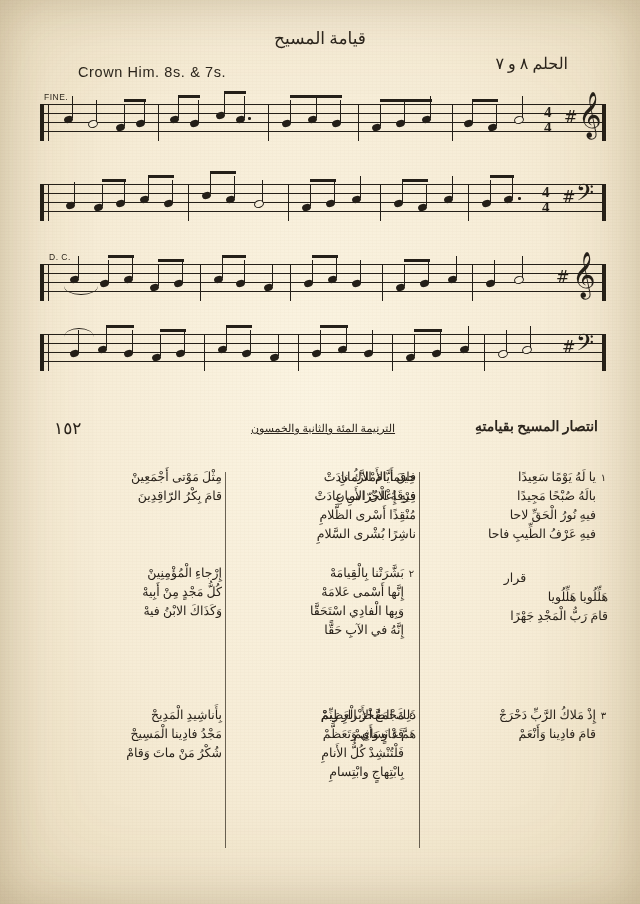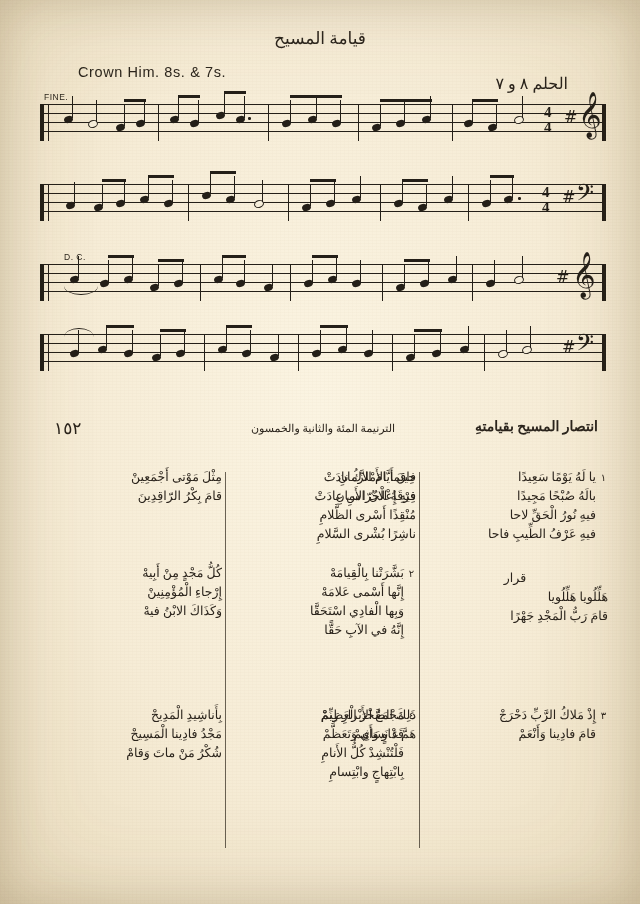--- a/index.html
+++ b/index.html
@@ -52,21 +52,21 @@
     position: absolute;
     top: 64px;
     left: 78px;
     font-family: "Liberation Sans", sans-serif;
     font-size: 14.5px;
     letter-spacing: .6px;
     color: #2c261d;
   }
   .hdr-right {
     position: absolute;
-    top: 74px;
+    top: 54px;
     right: 72px;
     font-size: 16px;
     direction: rtl;
   }
 
   
   .music {
     position: absolute;
     left: 40px;
     top: 96px;
@@ -182,20 +182,21 @@
     font-weight: bold;
     direction: rtl;
   }
   .cap-center {
     position: absolute;
     left: 50%;
     transform: translateX(-50%);
     top: 4px;
     font-size: 11px;
     direction: rtl;
+    text-decoration: underline;
   }
   .folio {
     position: absolute;
     left: 14px;
     top: 0;
     font-size: 17px;
     direction: rtl;
   }
 
   
@@ -401,21 +402,21 @@
       <div class="timesig" style="left:502px; top:17px;">4</div>
       <div class="sharp" style="left:522px; top:3px;">#</div>
       <div class="clef" style="left:536px; top:-2px; font-size:28px;">𝄢</div>
       <div class="barline thick" style="left:562px;"></div>
     </div>
 
     <div class="stave" style="top:168px;">
       <div class="lines"></div>
       <div class="barline thick" style="left:0px;"></div>
       <div class="barline" style="left:8px;"></div>
-      <div class="marking" style="left:24px; top:-12px;">D. C.</div>
+      <div class="marking" style="left:9px; top:-12px;">D. C.</div>
 
       <div class="note" style="left:30px; top:12px;"></div>
       <div class="stem" style="left:38px; top:-8px; height:22px;"></div>
       <div class="slur down" style="left:24px; top:22px; width:34px;"></div>
 
       <div class="note" style="left:60px; top:16px;"></div>
       <div class="stem" style="left:68px; top:-4px; height:22px;"></div>
       <div class="note" style="left:84px; top:12px;"></div>
       <div class="stem" style="left:92px; top:-8px; height:22px;"></div>
       <div class="beam" style="left:68px; top:-9px; width:26px;"></div>
@@ -615,24 +616,24 @@
       <div class="stanza" style="top:0px;">
         <div class="line">
           <span class="seg">مِثْلَ مَوْتى أَجْمَعِينْ</span>
         </div>
         <div class="line">
           <span class="seg">قامَ بِكْرُ الرّاقِدِينَ</span>
         </div>
       </div>
       <div class="stanza" style="top:96px;">
         <div class="line">
+          <span class="seg">إِرْجاءِ الْمُؤْمِنِينْ</span>
+        </div>
+        <div class="line">
           <span class="seg">كُلُّ مَجْدٍ مِنْ أَبِيهْ</span>
-        </div>
-        <div class="line">
-          <span class="seg">إِرْجاءِ الْمُؤْمِنِينْ</span>
         </div>
         <div class="line">
           <span class="seg">وَكَذَاكَ الابْنُ فيهْ</span>
         </div>
       </div>
       <div class="stanza" style="top:238px;">
         <div class="line">
           <span class="seg">بِأَناشِيدِ  الْمَدِيحْ</span>
         </div>
         <div class="line">

